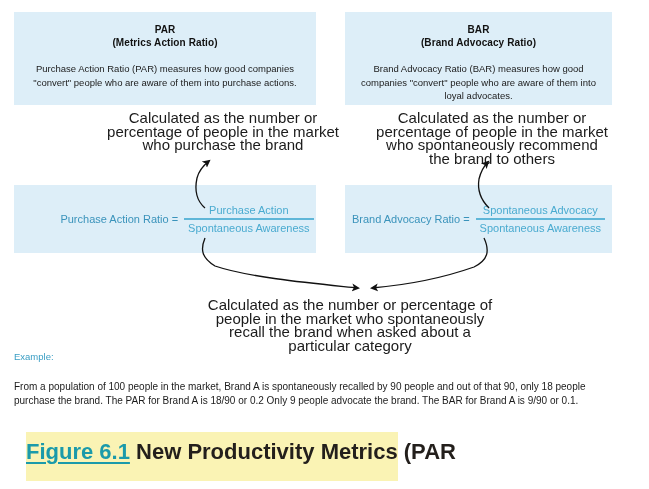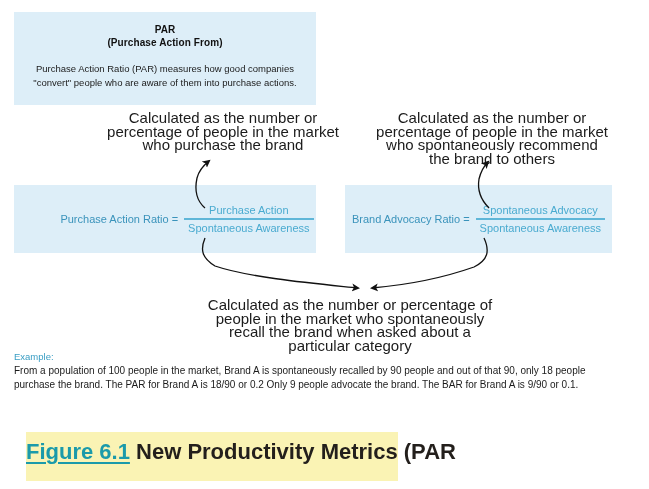--- a/index.html
+++ b/index.html
@@ -102,21 +102,21 @@
   }
   .example-label {
     font-size: 9.5px;
     color: #3a9ec4;
     line-height: 13px;
   }
   .example-text {
     font-size: 10px;
     line-height: 13.5px;
     color: #1b1b1b;
-    margin-top: 1px;
+    margin-top: 17px;
   }
 
   
   #figure-caption {
     position: absolute;
     left: 26px;
     top: 432px;
     font-size: 22px;
     font-weight: bold;
     line-height: 40px;
@@ -143,25 +143,32 @@
   }
 </style>
 </head>
 <body>
 
 <div class="canvas">
 
   <div class="panel" id="par-panel">
     <div class="panel-title">
       <div>PAR</div>
-      <div>(Purchase Action From)</div>
+      <div>(Metrics Action Ratio)</div>
     </div>
     <div class="panel-body">Purchase Action Ratio (PAR) measures how good companies "convert" people who are aware of them into purchase actions.</div>
   </div>
 
+  <div class="panel" id="bar-panel">
+    <div class="panel-title">
+      <div>BAR</div>
+      <div>(Brand Advocacy Ratio)</div>
+    </div>
+    <div class="panel-body">Brand Advocacy Ratio (BAR) measures how good companies "convert" people who are aware of them into loyal advocates.</div>
+  </div>
 
   <div class="note" id="par-note">Calculated as the number or percentage of people in the market who purchase the brand</div>
   <div class="note" id="bar-note">Calculated as the number or percentage of people in the market who spontaneously recommend the brand to others</div>
 
   <div class="panel" id="par-formula">
     <div class="formula-inner">
       <span class="formula-lhs">Purchase Action Ratio  =</span>
       <span class="formula-frac">
         <span class="formula-num">Purchase Action</span>
         <span class="formula-bar"></span>

